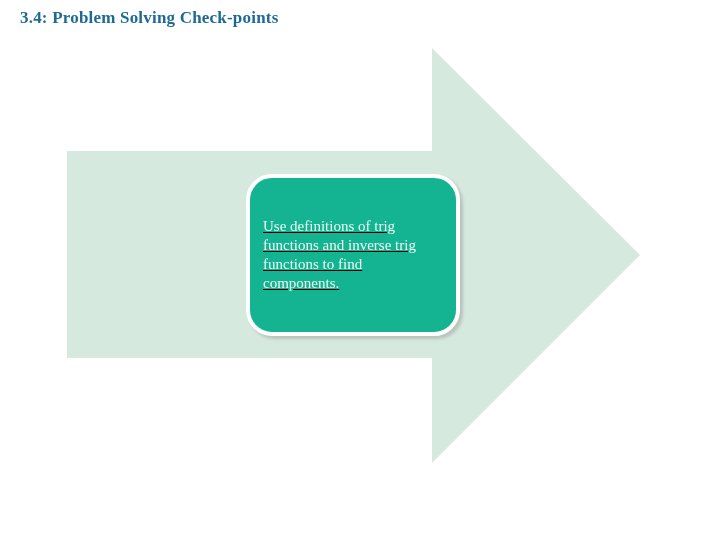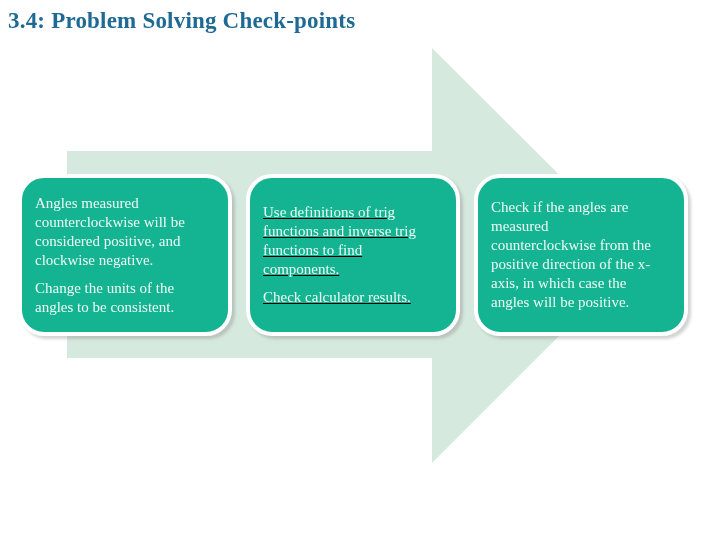--- a/index.html
+++ b/index.html
@@ -10,22 +10,22 @@
     --box-text:#f0faf5;
     --background:#ffffff;
   }
   *{margin:0;padding:0;box-sizing:border-box;}
   html,body{width:720px;height:540px;overflow:hidden;background:var(--background);}
   .slide{
     position:relative;width:720px;height:540px;background:var(--background);
     font-family:"Liberation Serif","DejaVu Serif",serif;
   }
   .slide-title{
-    position:absolute;left:8px;top:8px;
-    font-size:23px;font-weight:bold;color:var(--title-text);
+    position:absolute;left:20px;top:8px;
+    font-size:17px;font-weight:bold;color:var(--title-text);
     letter-spacing:.2px;
   }
   .arrow-svg{position:absolute;left:0;top:0;}
   .arrow-svg polygon{fill:var(--arrow-fill);}
   .checkpoint-box{
     position:absolute;top:174px;height:162px;width:214px;
     background:var(--box-fill);
     border:4px solid var(--box-border);
     border-radius:26px;
     box-shadow:3px 3px 3px rgba(130,130,130,0.35);
@@ -46,39 +46,22 @@
 <body>
 
 <div class="slide">
 
   <div class="slide-title">3.4: Problem Solving Check-points</div>
 
   <svg class="arrow-svg" width="720" height="540" viewBox="0 0 720 540" aria-hidden="true">
     <polygon points="67,151 432,151 432,48 640,255 432,463 432,358 67,358"></polygon>
   </svg>
 
-  <div class="checkpoint-box box-1">
-    <p>Angles measured
-counterclockwise will be
-considered positive, and
-clockwise negative.</p>
-    <p>Change the units of the
-angles to be consistent.</p>
-  </div>
 
   <div class="checkpoint-box box-2">
     <p>Use definitions of trig
 functions and inverse trig
 functions to find
 components.</p>
-    <p>Check calculator results.</p>
   </div>
 
-  <div class="checkpoint-box box-3">
-    <p>Check if the angles are
-measured
-counterclockwise  from the
-positive direction of the x-
-axis, in which case the
-angles will be positive.</p>
-  </div>
 
 </div>
 
 </body></html>

